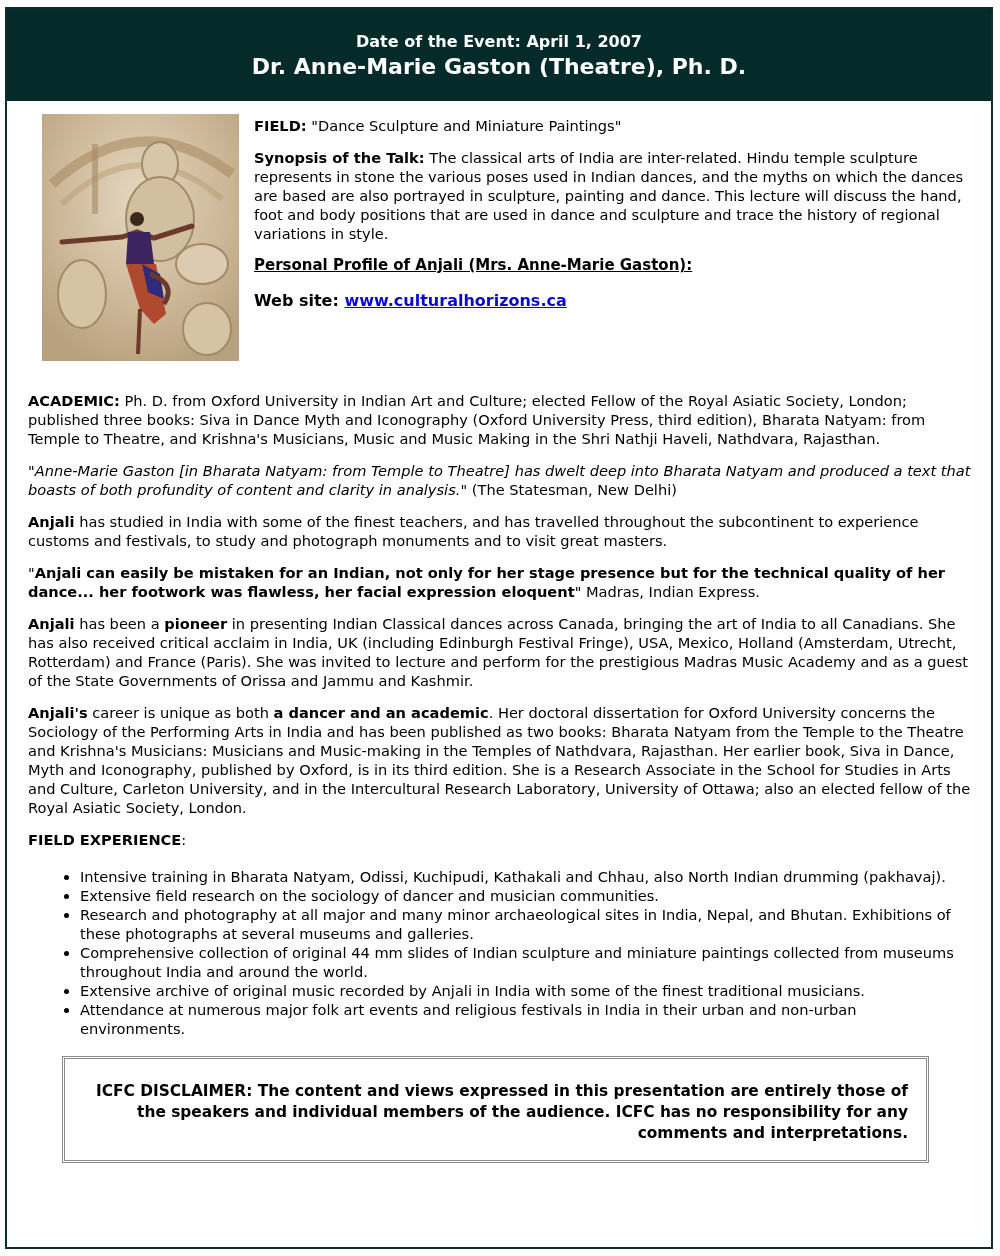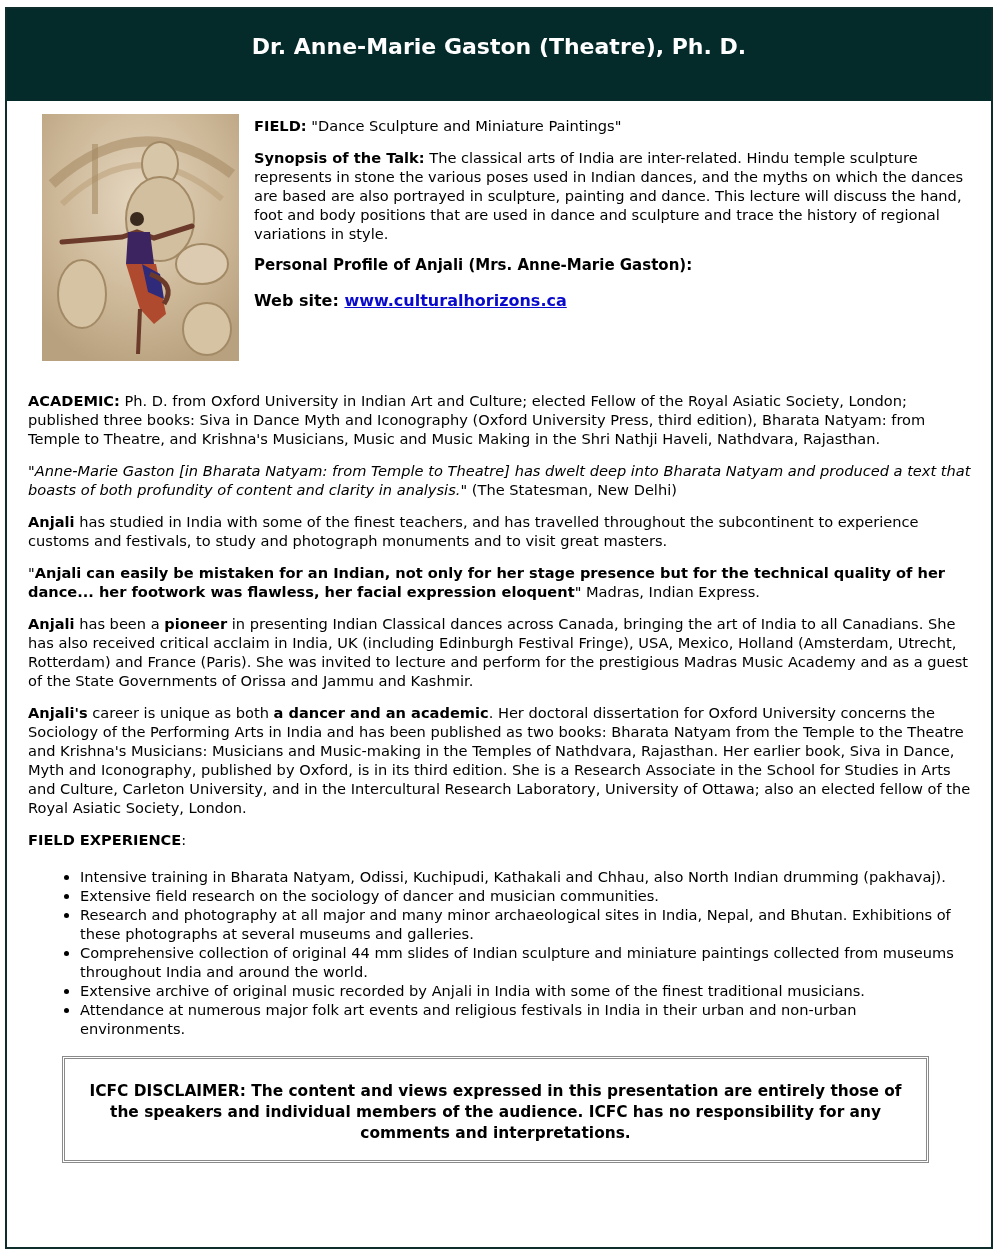--- a/index.html
+++ b/index.html
@@ -61,44 +61,45 @@
       height: 247px;
       overflow: hidden;
       background: #d9c7ae;
     }
     .right-col {
       margin-left: 226px;
       padding-top: 15px;
     }
     p { margin: 0 0 13px 0; }
     .topic { margin-bottom: 13px; }
-    .profile-head { font-weight: bold; margin-bottom: 16px; font-size: 15px;}
+    .profile-head { font-weight: bold; margin-bottom: 16px; font-size: 15px; text-decoration: underline;}
     .website { font-weight: bold; font-size: 16px; margin-bottom: 14px; }
     .website a { color: #0a0acc; text-decoration: underline; }
     .field-head { margin: 2px 0 18px 0; }
     ul {
       margin: 0 15px 18px 0;
       padding-left: 52px;
     }
     ul li { margin: 0; }
     .disclaimer {
       margin: 0 44px 0 34px;
       border: 3px double #8a8a8a;
       padding: 22px 18px 16px 18px;
-      text-align: center;
+      text-align: right;
       font-weight: bold;
       font-size: 15.4px;
       line-height: 21px;
     }
   </style>
 </head>
 <body>
 
 <div class="frame">
   <div class="header">
+    <div class="date">Date of the Event: April 1, 2007</div>
     <div class="name">Dr. Anne-Marie Gaston (Theatre), Ph. D.</div>
   </div>
 
   <div class="content">
     <div class="top">
       <div class="photo">
         <svg width="197" height="247" viewBox="0 0 197 247">
           <defs>
             <radialGradient id="halo" cx="50%" cy="35%" r="70%">
               <stop offset="0%" stop-color="#e6d8c2"></stop>

